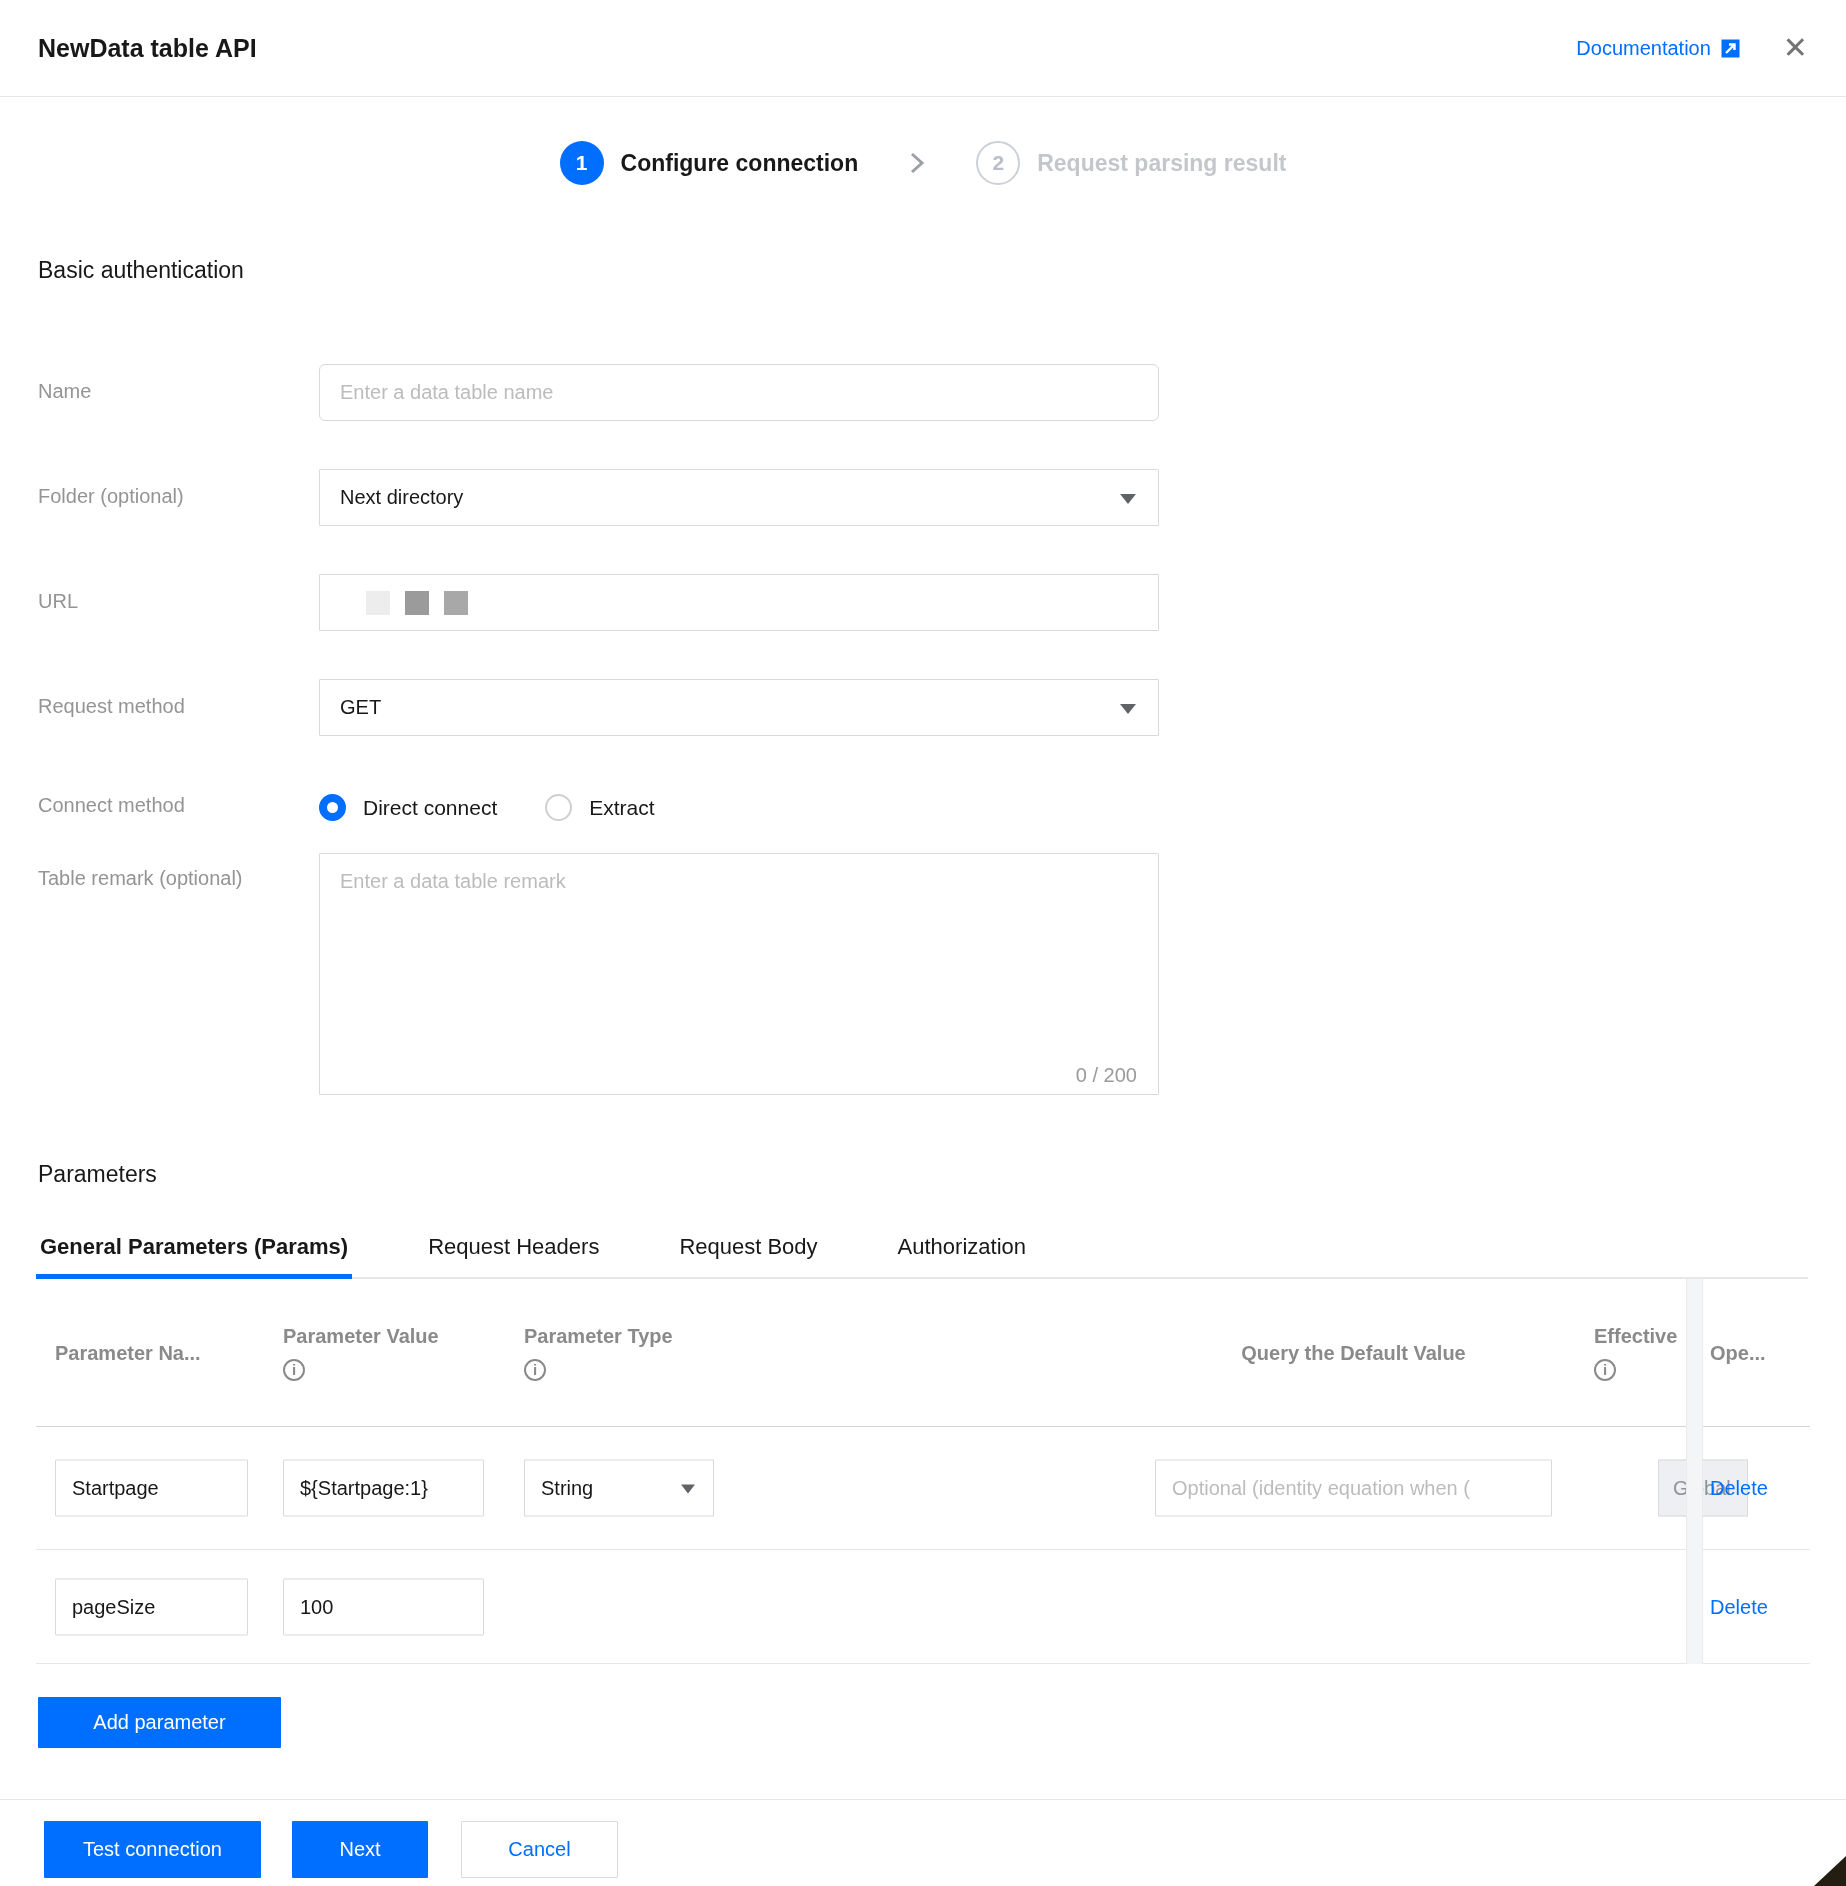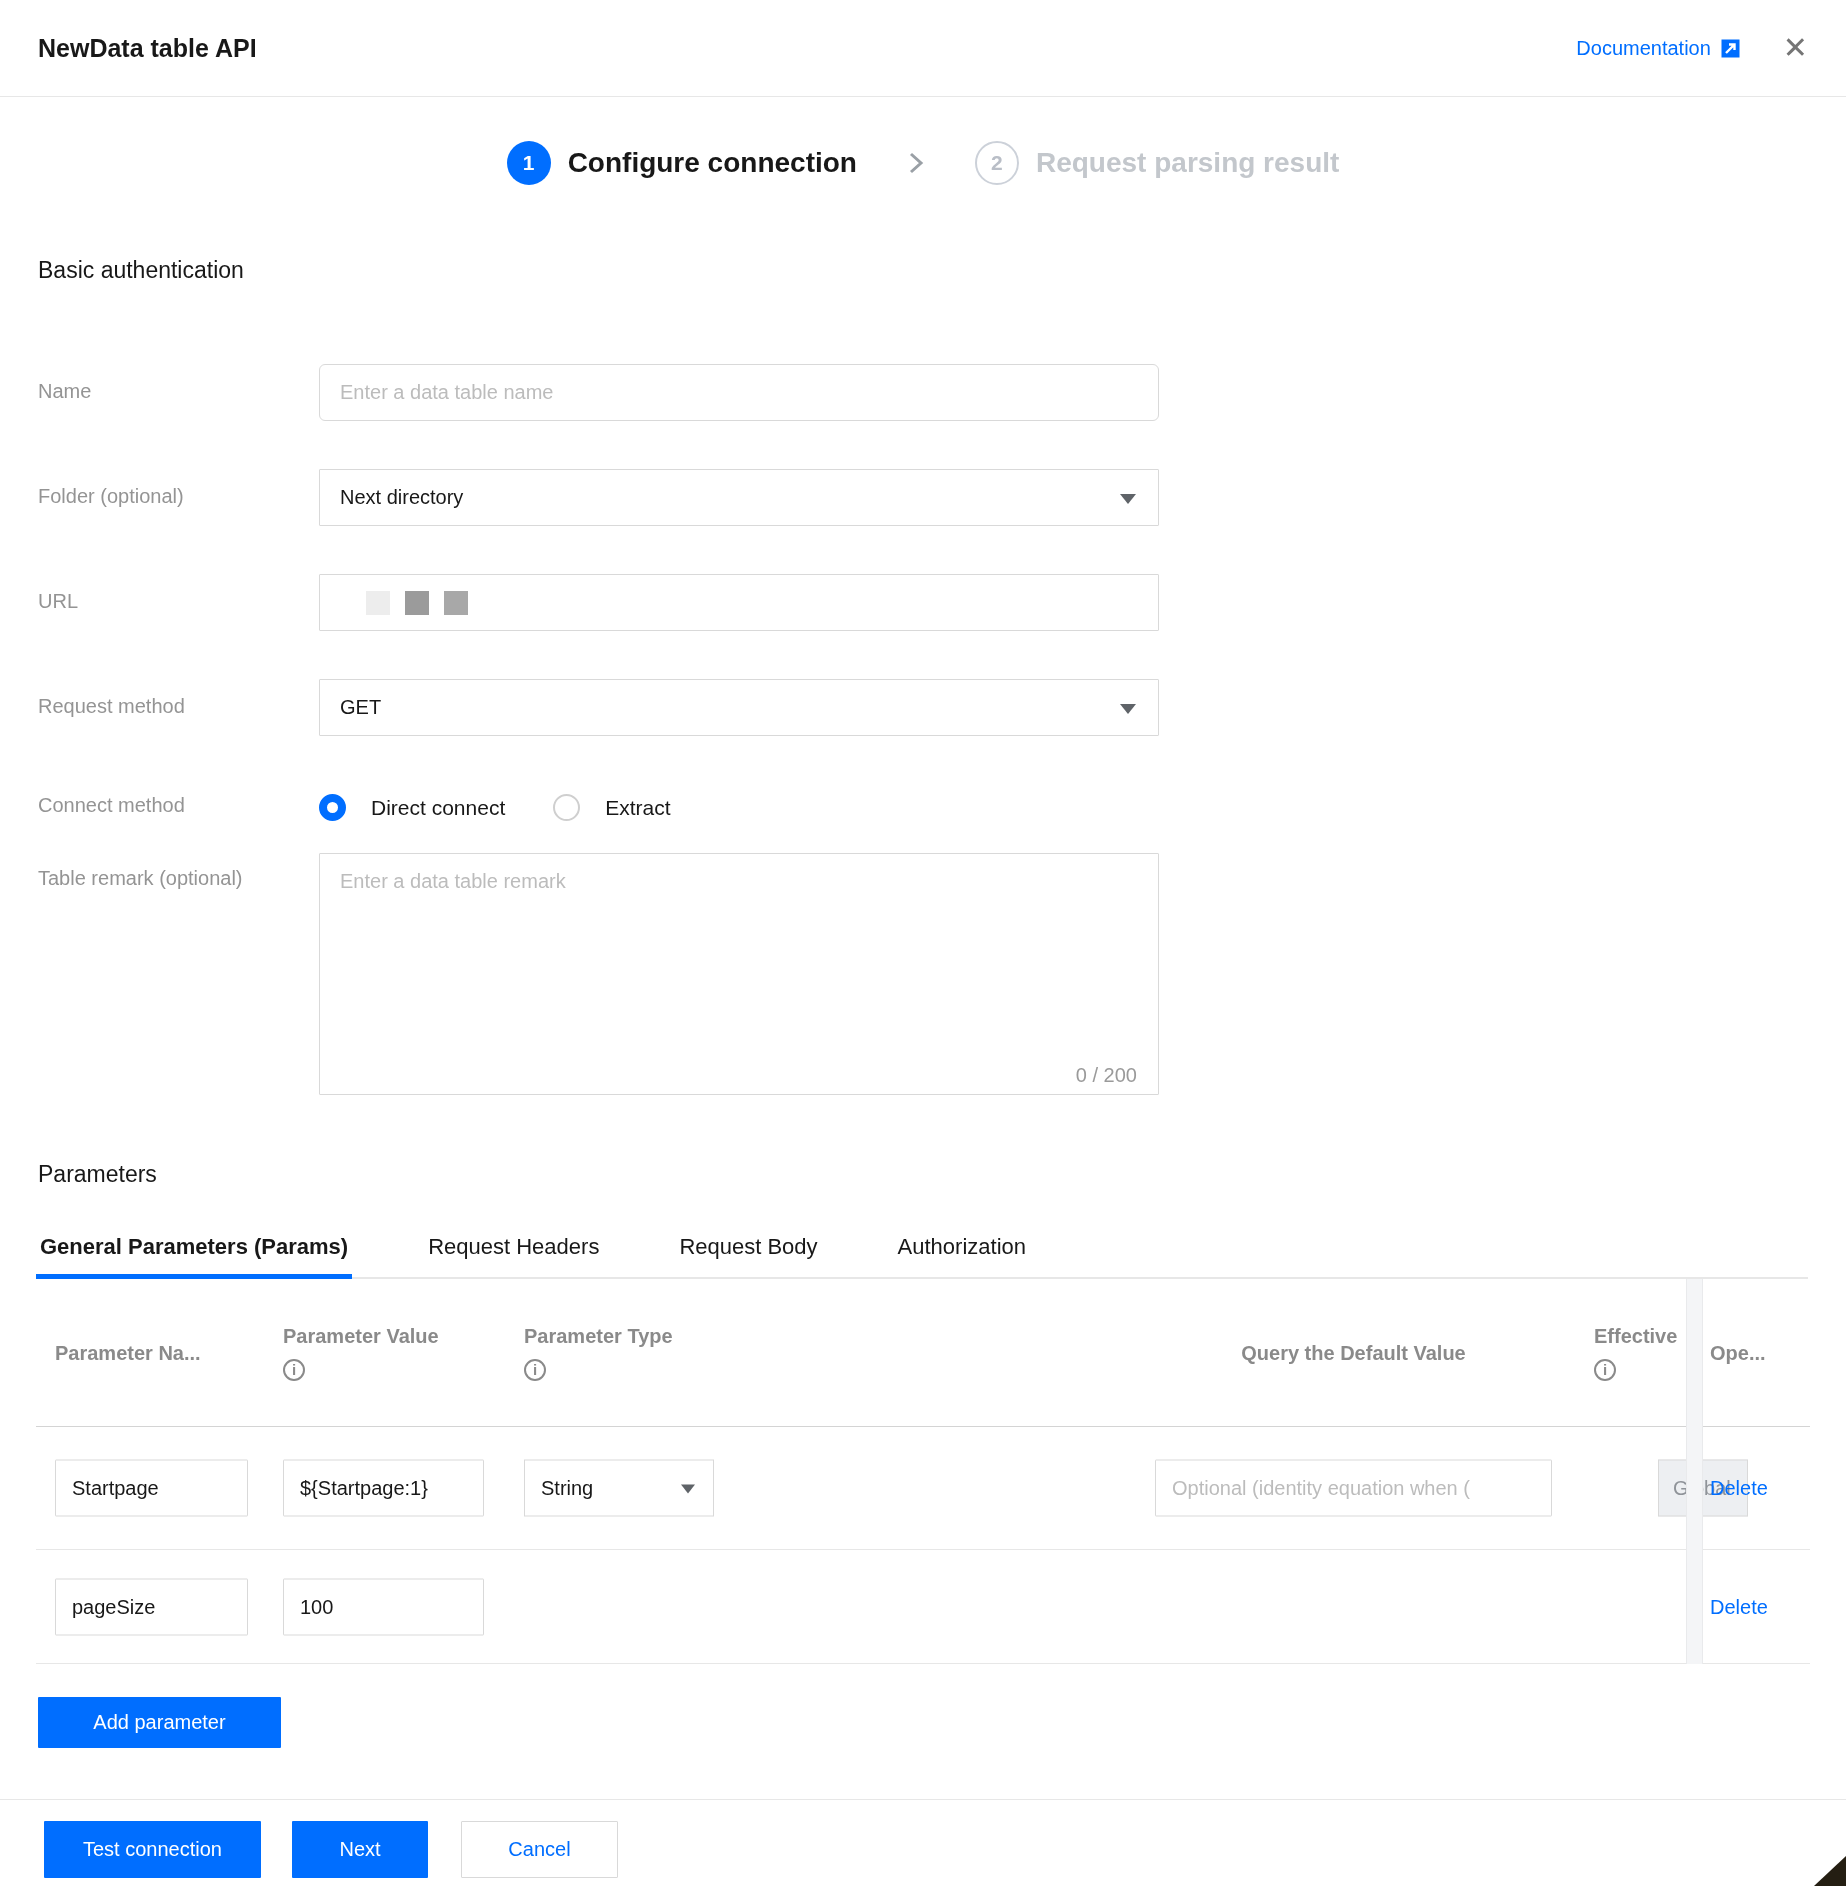--- a/index.html
+++ b/index.html
@@ -14,21 +14,21 @@
   .doc-link { display:flex; align-items:center; gap:9px; color:#006eff; font-size:20px; cursor:pointer; }
   .close-x { margin-left:42px; font-size:30px; color:#757575; line-height:1; cursor:pointer; }
 
   
   .stepper { margin-top:44px; display:flex; align-items:center; justify-content:center; }
   .step { display:flex; align-items:center; }
   .step-circle { width:44px; height:44px; border-radius:50%; display:flex; align-items:center; justify-content:center;
                  font-size:21px; font-weight:bold; }
   .step-circle.on { background:#006eff; color:#fff; }
   .step-circle.off { background:#fff; border:2px solid #ccd1d9; color:#b9bec7; }
-  .step-label { margin-left:17px; font-size:28px; font-weight:bold; }
+  .step-label { margin-left:17px; font-size:23px; font-weight:bold; }
   .step-label.on { color:#181818; }
   .step-label.off { color:#c3c7cc; }
   .step-chevron { margin:0 46px; color:#9aa0a6; display:flex; }
 
   
   .section-title { margin:72px 0 0 38px; font-size:23px; color:#181818; }
   .form { margin:80px 0 0 38px; }
   .form-row { display:flex; margin-bottom:48px; }
   .form-label { width:281px; font-size:20px; color:#949494; padding-top:16px; }
   .form-label.top { padding-top:14px; }
@@ -36,21 +36,21 @@
   .text-input { width:100%; height:57px; border:1px solid #d9d9d9; border-radius:6px; padding:0 20px;
                 font-size:20px; color:#181818; font-family:"Liberation Sans",sans-serif; outline:none; background:#fff; }
   .text-input::placeholder { color:#bcbcbc; }
   .select-box { width:100%; height:57px; border:1px solid #d9d9d9; border-radius:1px; background:#fff;
                 display:flex; align-items:center; padding:0 20px; font-size:20px; color:#181818; position:relative; cursor:pointer; }
   .caret { position:absolute; right:22px; top:50%; margin-top:-4px; width:0; height:0;
            border-left:8px solid transparent; border-right:8px solid transparent; border-top:10px solid #5f6368; }
   .redact-row { padding-left:46px; gap:15px; display:flex; align-items:center; }
   .redact { width:24px; height:24px; }
   .radio-row { display:flex; align-items:center; gap:48px; padding-top:10px; margin-bottom:32px; }
-  .radio { display:flex; align-items:center; gap:25px; font-size:21px; color:#181818; cursor:pointer; }
+  .radio { display:flex; align-items:center; gap:17px; font-size:21px; color:#181818; cursor:pointer; }
   .radio-dot { width:27px; height:27px; border-radius:50%; background:#fff; border:2px solid #cfcfcf; }
   .radio-dot.checked { border:8px solid #006eff; }
   .remark-area { width:100%; height:242px; border:1px solid #d9d9d9; border-radius:1px; resize:none;
                  padding:16px 20px; font-size:20px; font-family:"Liberation Sans",sans-serif; color:#181818; outline:none; }
   .remark-area::placeholder { color:#bcbcbc; }
   .remark-counter { position:absolute; right:22px; bottom:12px; color:#9a9a9a; font-size:20px; }
   .row-remark { margin-bottom:0; }
 
   
   .tabs { margin:46px 38px 0 36px; display:flex; border-bottom:2px solid #e7e7e7; }

